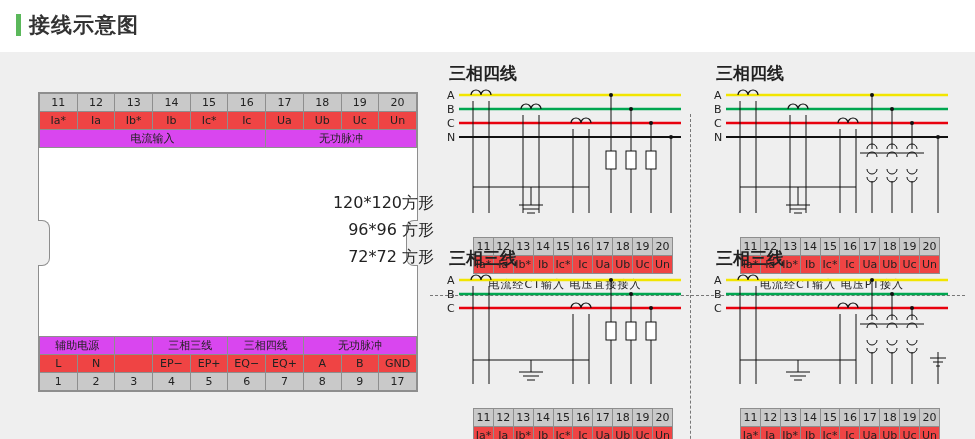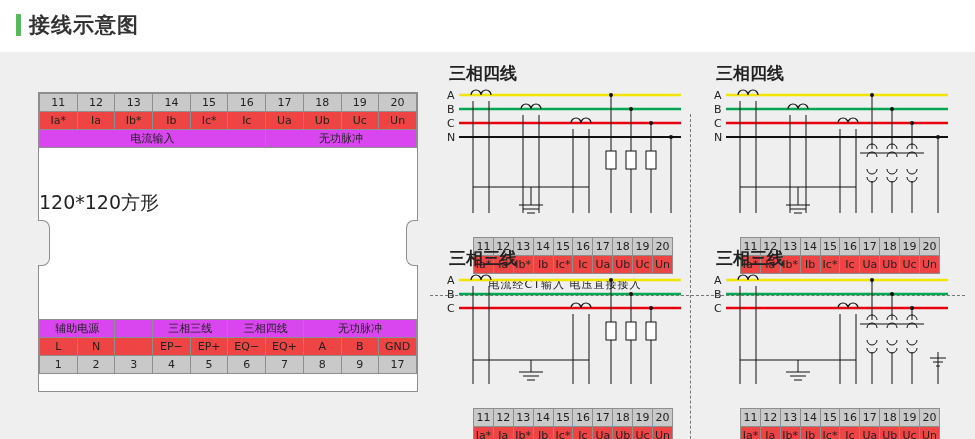--- a/index.html
+++ b/index.html
@@ -44,25 +44,25 @@
   }
   table.term td{
     border:1px solid #8e8e8e;text-align:center;font-size:11px;color:#222;
     height:17px;padding:0;
   }
   .num-row td{background:#c9c9c9;font-family:"DejaVu Sans",sans-serif;margin-top:36px;}
   .lab-row td{background:#ef4444;}
   .grp-row td{background:#d946ef;font-size:12px;height:20px;}
 
   .top-block{position:absolute;left:0;top:0;width:100%;}
-  .bottom-block{position:absolute;left:0;bottom:17px;width:100%;}
+  .bottom-block{position:absolute;left:0;bottom:0;width:100%;}
 
   .center-text{
-    position:absolute;left:0;top:96px;width:100%;
-    text-align:left;color:#222;font-size:19px;line-height:27px;
+    position:absolute;left:17px;top:96px;width:100%;
+    text-align:right;color:#222;font-size:16px;line-height:27px;
   }
   .center-text div{white-space:nowrap;}
 
   
   .quad{position:absolute;}
   .quad .qtitle{
     font-size:17px;color:#222;margin:0 0 2px 4px;font-weight:bold;
   }
   .qcaption{
     font-size:11px;color:#222;text-align:center;margin-top:3px;letter-spacing:1px;
@@ -125,20 +125,22 @@
         <tr class="grp-row">
           <td colspan="6">电流输入</td>
           <td colspan="4">无功脉冲</td>
         </tr>
       </tbody>
         </table>
     </div>
 
     <div class="center-text">
       <div>120*120方形</div>
+      <div>96*96 方形</div>
+      <div>72*72 方形</div>
     </div>
 
     <div class="bottom-block">
       <table class="term">
         <tbody>
             <tr class="grp-row">
           <td colspan="2">辅助电源</td>
           <td colspan="1"></td>
           <td colspan="2">三相三线</td>
           <td colspan="2">三相四线</td>
@@ -348,20 +350,21 @@
           <td>Ib</td>
           <td>Ic*</td>
           <td>Ic</td>
           <td>Ua</td>
           <td>Ub</td>
           <td>Uc</td>
           <td>Un</td>
         </tr>
       </tbody>
         </table>
+      <div class="qcaption">电流经CT输入  电压PT接入</div>
     </div>
   </div>
 
   <div class="quad" style="left:445px;top:195px;width:240px;">
     <div class="qtitle">三相三线</div>
     <div class="qbody">
       <svg width="240" height="136" viewBox="0 0 240 136">
         <text class="phase-label" x="2" y="12">A</text>
         <text class="phase-label" x="2" y="26">B</text>
         <text class="phase-label" x="2" y="40">C</text>

